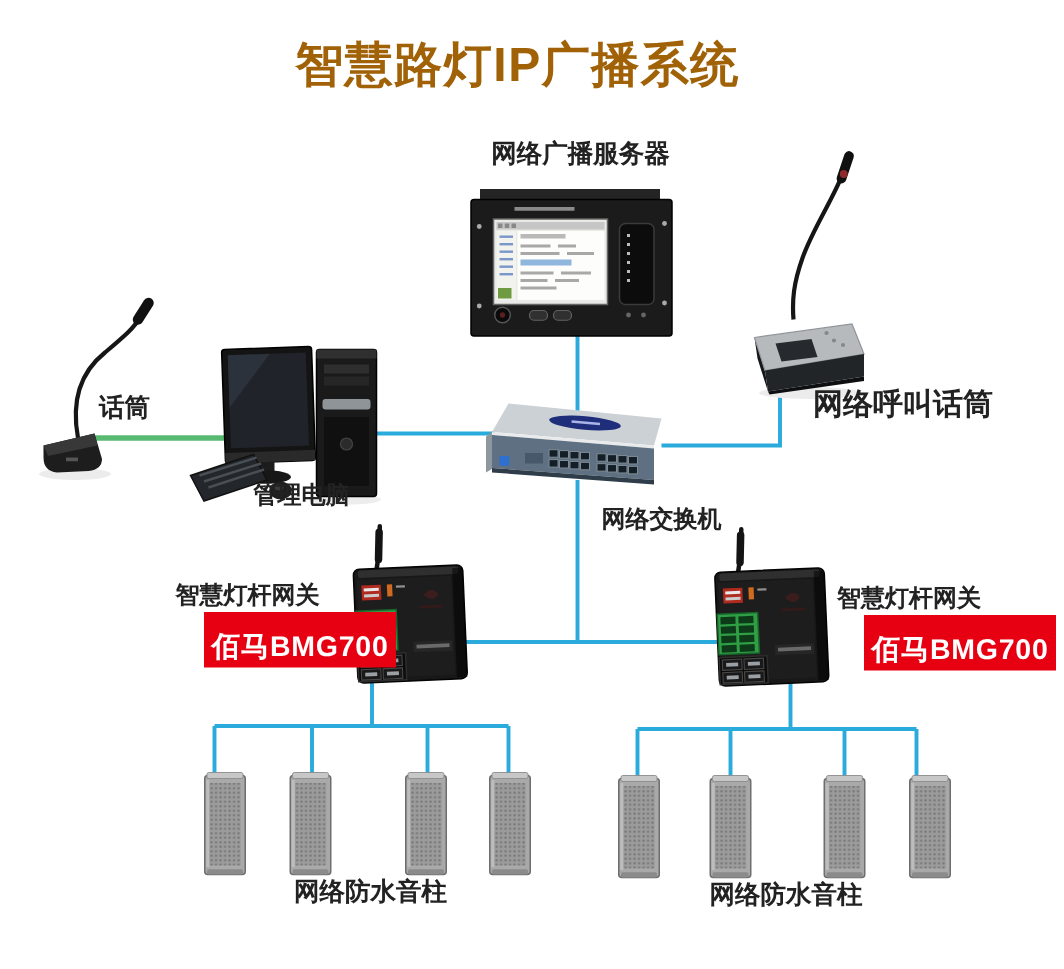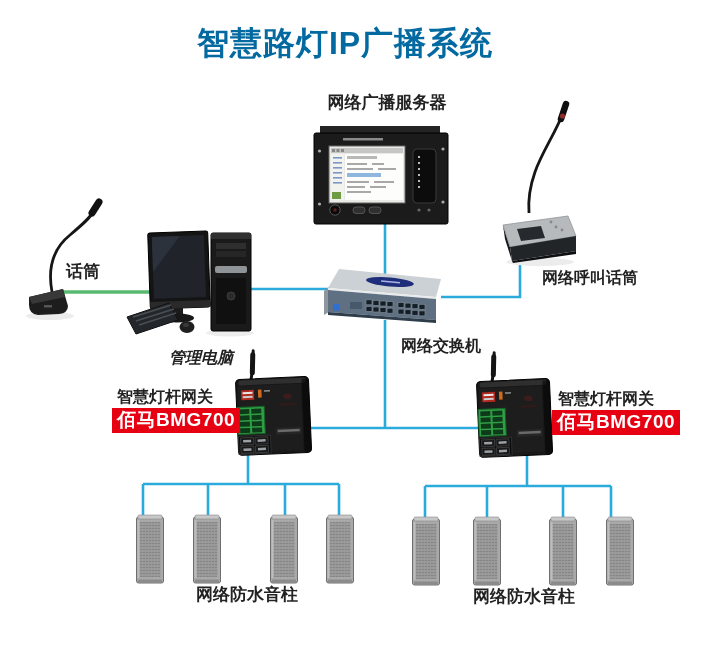--- a/index.html
+++ b/index.html
@@ -2,37 +2,37 @@
 <html style="--line-blue: #2aabdc; --line-green: #58ba70; --badge-red: #e60012; --badge-text: #ffffff;"><head>
 <meta charset="utf-8">
 <style>
   html,body { margin:0; padding:0; background:#ffffff; }
   .stage {
     position:relative; width:709px; height:646px; background:#ffffff;
     font-family:"Liberation Sans", sans-serif; overflow:hidden;
   }
   .title {
     position:absolute; left:0; top:22px; width:690px; text-align:center;
-    font-size:32px; font-weight:bold; color:#0369a1; letter-spacing:1px; z-index:5;
+    font-size:32px; font-weight:bold; color:#a16207; letter-spacing:1px; z-index:5;
   }
   .lbl {
     position:absolute; font-weight:bold; color:#222222;
     white-space:nowrap; z-index:5;
   }
   .lbl.c { text-align:center; }
   .badge {
     position:absolute; z-index:6; background:var(--badge-red,#e60012); color:#ffffff;
-    font-weight:bold; font-size:19px; line-height:22px; padding:1px 5px 2px 5px;
-    letter-spacing:0.5px; white-space:nowrap;
+    font-weight:bold; font-size:19px; line-height:22px; padding:13px 5px 2px 5px;
+    letter-spacing:0.5px; white-space:nowrap;margin-left:24px;
   }
   #server-label   { left:312px; top:91px;  width:150px; font-size:17px;font-family:Liberation Mono, monospace; }
   #mic-label      { left:66px;  top:260px; font-size:17px; }
-  #pc-label       { left:169px; top:348px; font-size:16px;font-style:italic; }
+  #pc-label       { left:169px; top:320px; font-size:16px; }
   #switch-label   { left:401px; top:336px; font-size:16px; }
-  #callmic-label  { left:542px; top:256px; font-size:16px;margin-top:12px; }
+  #callmic-label  { left:542px; top:256px; font-size:20px; }
   #gwl-label      { left:113px; top:387px; width:104px; font-size:16px; }
   #gwl-badge      { left:112px; top:408px; }
   #gwr-label      { left:553px; top:389px; width:106px; font-size:16px; }
   #gwr-badge      { left:552px; top:410px; }
   #spl-label      { left:196px; top:583px; font-size:17px; }
   #spr-label      { left:473px; top:585px; font-size:17px; }
   svg.diagram { position:absolute; left:0; top:0; z-index:1; }
 </style>
 </head>
 <body>

